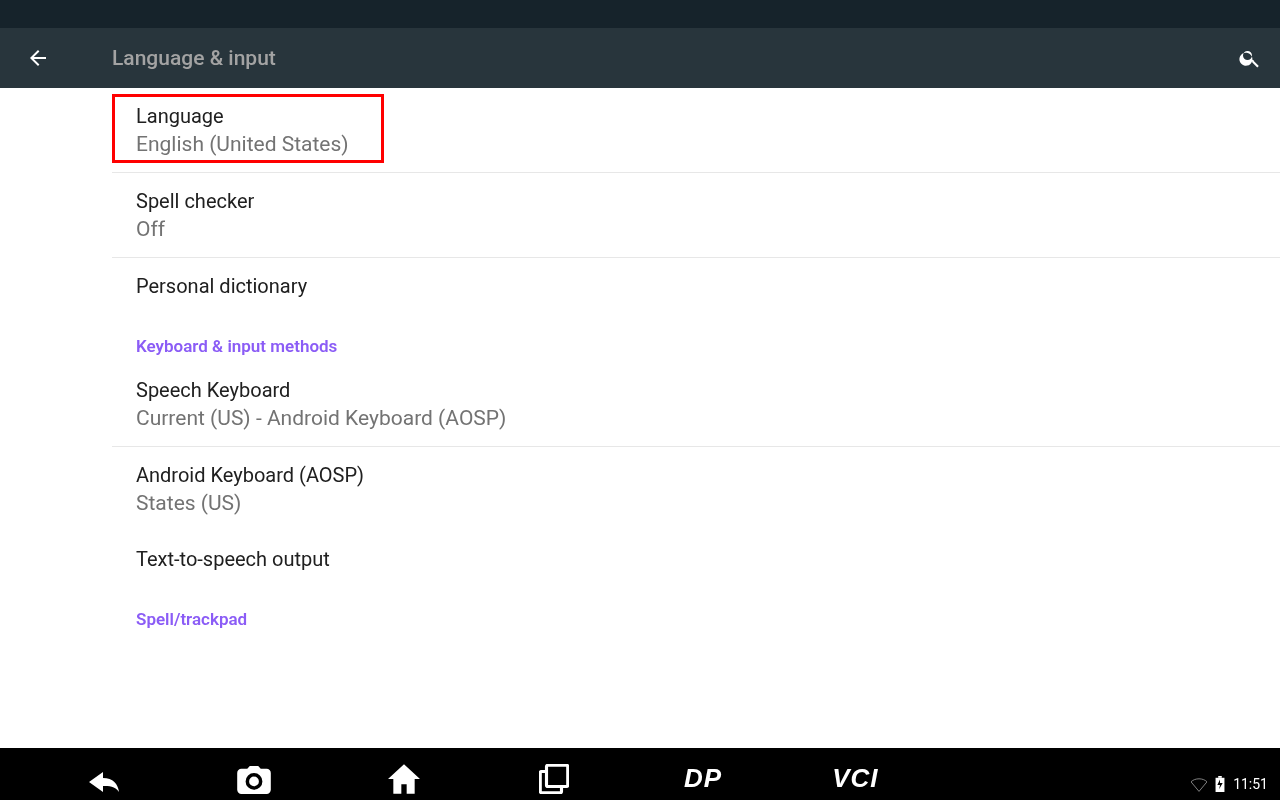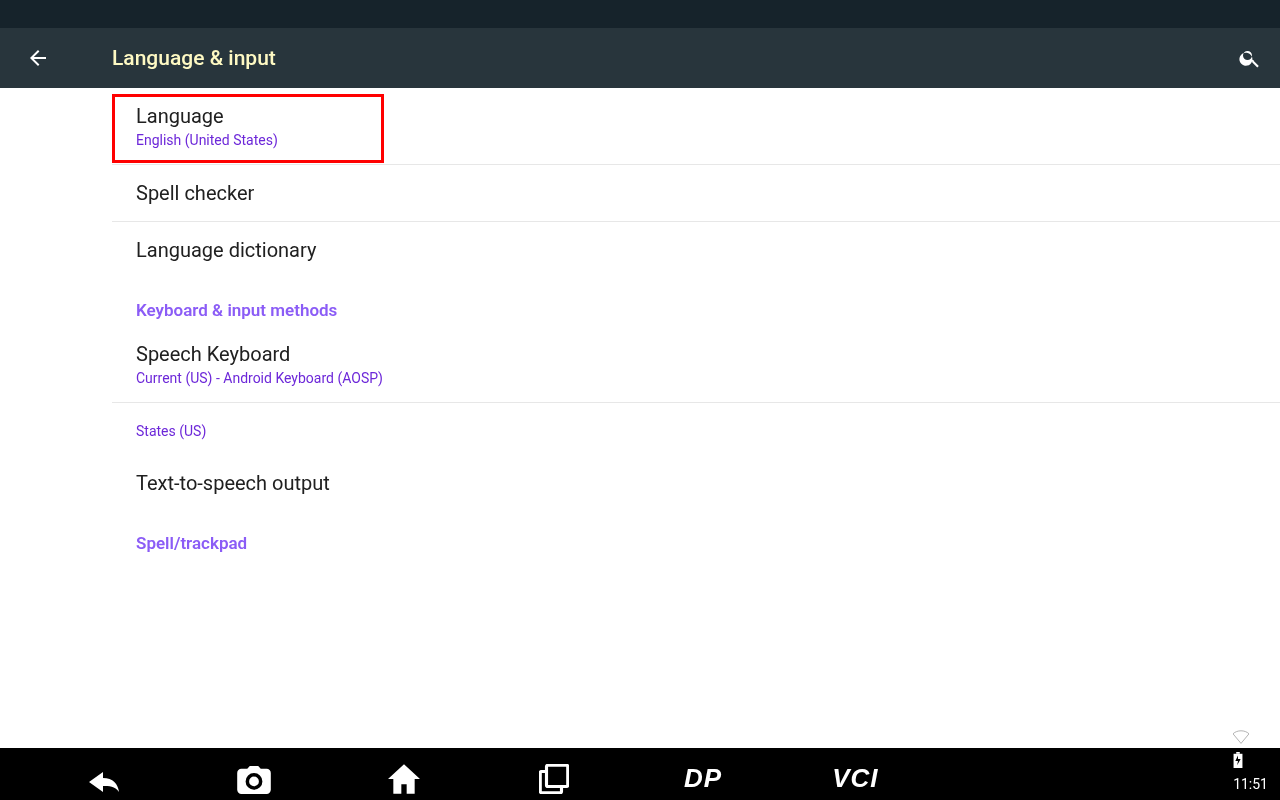--- a/index.html
+++ b/index.html
@@ -10,38 +10,38 @@
     background: #16232b;
   }
   .appbar {
     height: 60px;
     background: #28353c;
     display: flex;
     align-items: center;
     padding: 0 16px 0 24px;
   }
   .appbar .back { width: 28px; height: 28px; display:flex; align-items:center; justify-content:center; margin-right: 60px; cursor:pointer; }
-  .appbar .title { color: #fef9c3; font-size: 21px; font-weight: 500; flex: 1; }
+  .appbar .title { color: #a3a3a3; font-size: 21px; font-weight: 500; flex: 1; }
   .appbar .search { width: 28px; height: 28px; display:flex; align-items:center; justify-content:center; cursor:pointer; }
   
   .content {
     height: 660px;
     overflow: hidden;
     padding-left: 112px;
     position: relative;
   }
   .item {
     padding: 16px 24px 16px 24px;
     border-bottom: 1px solid #e7e7e7;
     cursor: pointer;
     position: relative;
   }
   .item.no-border { border-bottom: none; }
   .item .pri { font-size: 20px; color: #202020; }
-  .item .sec { font-size: 14px; color: #6d28d9; margin-top: 4px; }
+  .item .sec { font-size: 21px; color: #737373; margin-top: 4px; }
   .cat-header {
     font-size: 17px;
     font-weight: 600;
     color: #8b5cf6;
     padding: 22px 24px 6px 24px;
   }
   
   
   .hl {
     position: absolute;
@@ -76,25 +76,24 @@
     font-weight: 700;
     font-size: 26px;
     letter-spacing: 1px;
     font-family: "Arial Black", Arial, sans-serif;
   }
   .navbar-right {
     position: absolute;
     right: 12px;
     bottom: 8px;
     display: flex;
-    align-items: flex-start;
+    align-items: flex-end;
     gap: 8px;
     color: #ffffff;
     font-size: 14px;
-    flex-direction: column;
   }
 </style>
 </head>
 <body>
 
 <div class="top-statusbar"></div>
 
 <div class="appbar">
   <div class="back">
     <svg width="24" height="24" viewBox="0 0 24 24">
@@ -111,34 +110,36 @@
 
 <div class="content">
 
   <div class="item" id="item-language">
     <div class="pri">Language</div>
     <div class="sec">English (United States)</div>
   </div>
 
   <div class="item">
     <div class="pri">Spell checker</div>
+    <div class="sec">Off</div>
   </div>
 
   <div class="item no-border">
-    <div class="pri">Language dictionary</div>
+    <div class="pri">Personal dictionary</div>
   </div>
 
   <div class="cat-header">Keyboard &amp; input methods</div>
 
   <div class="item">
     <div class="pri">Speech Keyboard</div>
     <div class="sec">Current (US) - Android Keyboard (AOSP)</div>
   </div>
 
   <div class="item no-border">
+    <div class="pri">Android Keyboard (AOSP)</div>
     <div class="sec">States (US)</div>
   </div>
 
 
   <div class="item no-border">
     <div class="pri">Text-to-speech output</div>
   </div>
 
   <div class="cat-header" style="padding-bottom:0">Spell/trackpad</div>
 

